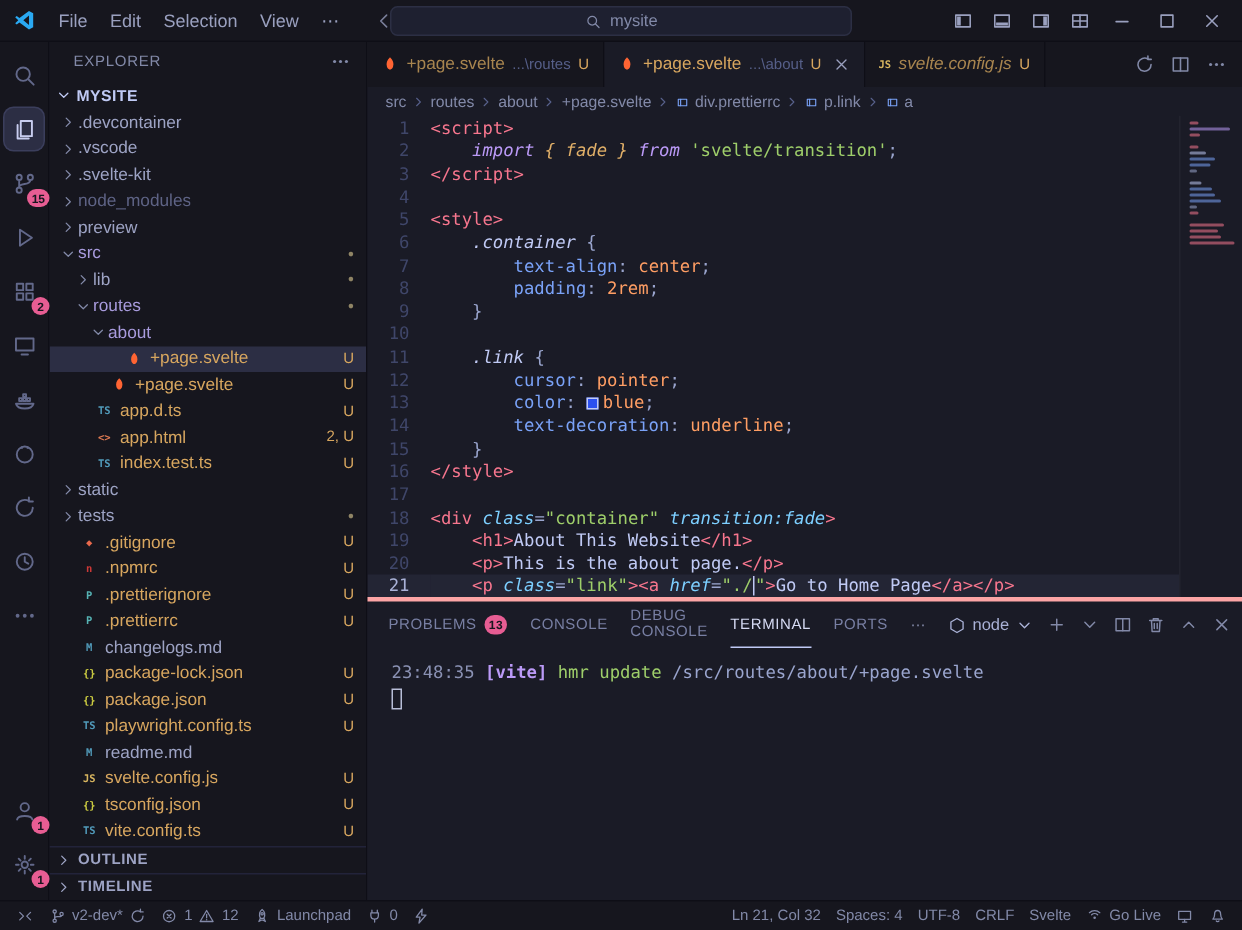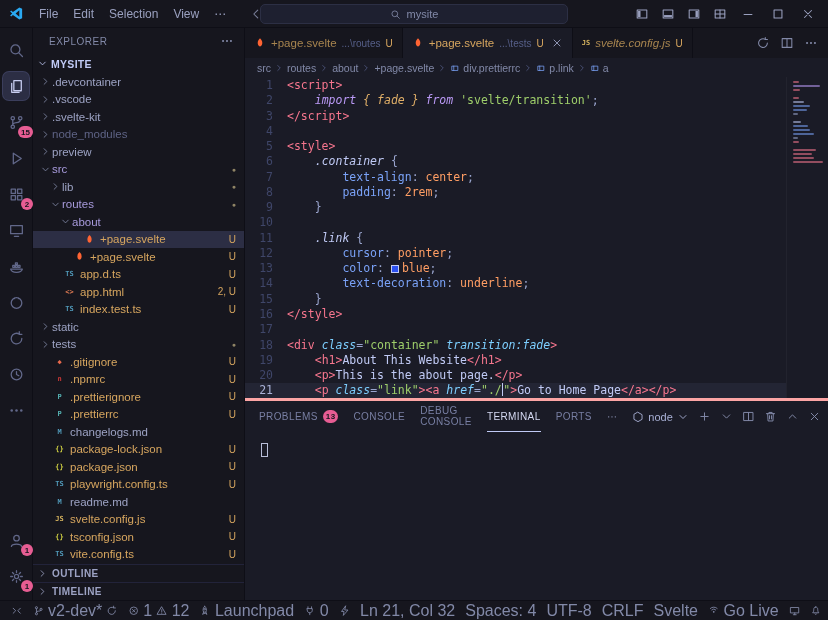--- a/index.html
+++ b/index.html
@@ -103,21 +103,21 @@
   .node-widget{display:flex;align-items:center;gap:4px;color:#a9b1d6;font-size:11px;letter-spacing:0;cursor:pointer;}
   .node-widget svg{width:12px;height:12px;}
   .terminal{flex:1;font:11.5px/16px "DejaVu Sans Mono",monospace;padding:8px 16px;color:#a9b1d6;}
   .term-cursor{width:7px;height:14px;border:1px solid #b8bed8;margin-top:3px;}
   .t-time{color:#8a91b3;}
   .t-vite{color:var(--keyword);font-weight:bold;}
   .t-ok{color:var(--string);}
   .t-path{color:#9aa5ce;}
 
   
-  .statusbar{height:20px;flex:0 0 20px;background:#16161e;border-top:1px solid #0e0e16;display:flex;align-items:center;font-size:16px;color:#8289a8;padding:0 6px;}
+  .statusbar{height:20px;flex:0 0 20px;background:#16161e;border-top:1px solid #0e0e16;display:flex;align-items:center;font-size:10px;color:#8289a8;padding:0 6px;}
   .sb-left,.sb-right{display:flex;align-items:center;height:100%;}
   .sb-right{margin-left:auto;}
   .sb-item{display:flex;align-items:center;gap:4px;padding:0 5px;height:100%;cursor:pointer;white-space:nowrap;}
   .sbic{display:flex;}
   .sbic svg{width:11.5px;height:11.5px;display:block;}
 
   span[data-icon]{display:inline-flex;align-items:center;justify-content:center;}
   span[data-icon] svg{width:14px;height:14px;display:block;}
   .search-box span[data-icon] svg{width:11px;height:11px;}
   .sb-section span[data-icon] svg,.sb-foot span[data-icon] svg{width:11px;height:11px;}
@@ -580,21 +580,21 @@
               <span class="dimpath">...\routes</span>
               <span class="git">U</span>
             </div>
             <div class="tab active">
               <span class="tabicon">
                 <svg viewBox="0 0 16 16" aria-hidden="true">
                   <path d="M8 1.6 C10.7 4 11.7 7 10.7 10.1 C10.2 11.6 9.2 12.6 8 12.6 C6.8 12.6 5.8 11.6 5.3 10.1 C4.3 7 5.3 4 8 1.6 Z" fill="#ff6433" stroke="none"></path>
                 </svg>
               </span>
               <span class="tablabel">+page.svelte</span>
-              <span class="dimpath">...\tests</span>
+              <span class="dimpath">...\about</span>
               <span class="git">U</span>
               <span class="tclose">
                 <svg viewBox="0 0 16 16" aria-hidden="true">
                   <path d="M4 4 L12 12 M12 4 L4 12" fill="none" stroke="currentColor" stroke-width="1.2" stroke-linecap="round" stroke-linejoin="round"></path>
                 </svg>
               </span>
             </div>
             <div class="tab">
               <span class="tabicon" style="font: bold 7px &quot;DejaVu Sans Mono&quot;, monospace; color: rgb(214, 180, 95);">JS</span>
               <span class="tablabel italic">svelte.config.js</span>
@@ -804,20 +804,21 @@
                 </svg>
               </span>
               <span style="display: inline-flex;">
                 <svg viewBox="0 0 16 16" aria-hidden="true">
                   <path d="M4 4 L12 12 M12 4 L4 12" fill="none" stroke="currentColor" stroke-width="1.2" stroke-linecap="round" stroke-linejoin="round"></path>
                 </svg>
               </span>
             </div>
           </div>
         <div class="terminal">
+          <div class="term-line"><span class="t-time">23:48:35</span><span class=""> </span><span class="t-vite">[vite]</span><span class=""> </span><span class="t-ok">hmr update</span><span class=""> </span><span class="t-path">/src/routes/about/+page.svelte</span></div>
           <div class="term-cursor"></div>
         </div>
       </div>
     </div>
   </div>
 
   <div class="statusbar">
     <div class="sb-left">
         <div class="sb-item">
           <span class="sbic" style="display: inline-flex;">

